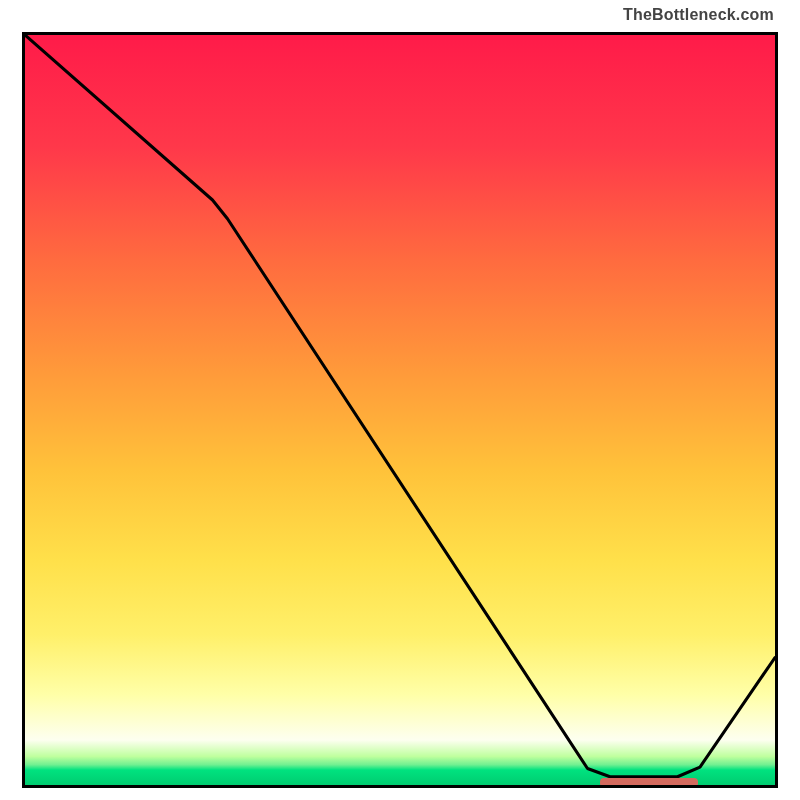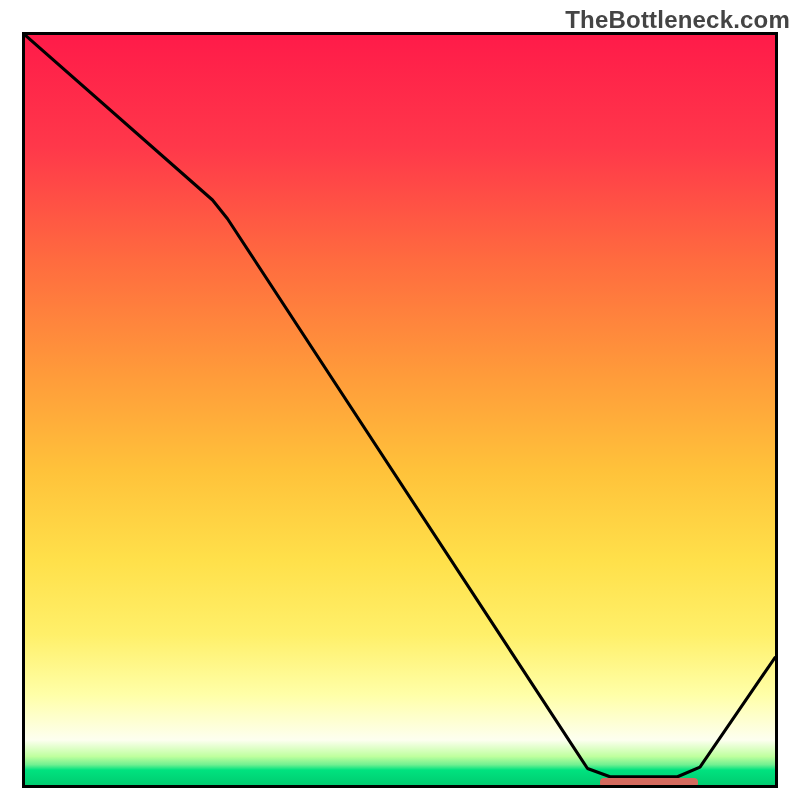--- a/index.html
+++ b/index.html
@@ -12,22 +12,22 @@
     font-family: Arial, Helvetica, sans-serif;
   }
   .stage {
     position: relative;
     width: 800px;
     height: 800px;
   }
   .watermark {
     position: absolute;
     top: 6px;
-    right: 10px;
-    font-size: 24px;
+    right: 26px;
+    font-size: 16px;
     font-weight: 600;
     color: #444444;
     letter-spacing: 0.2px;
     z-index: 50;
   }
   .plot-frame {
     position: absolute;
     left: 22px;
     top: 32px;
     width: 756px;

